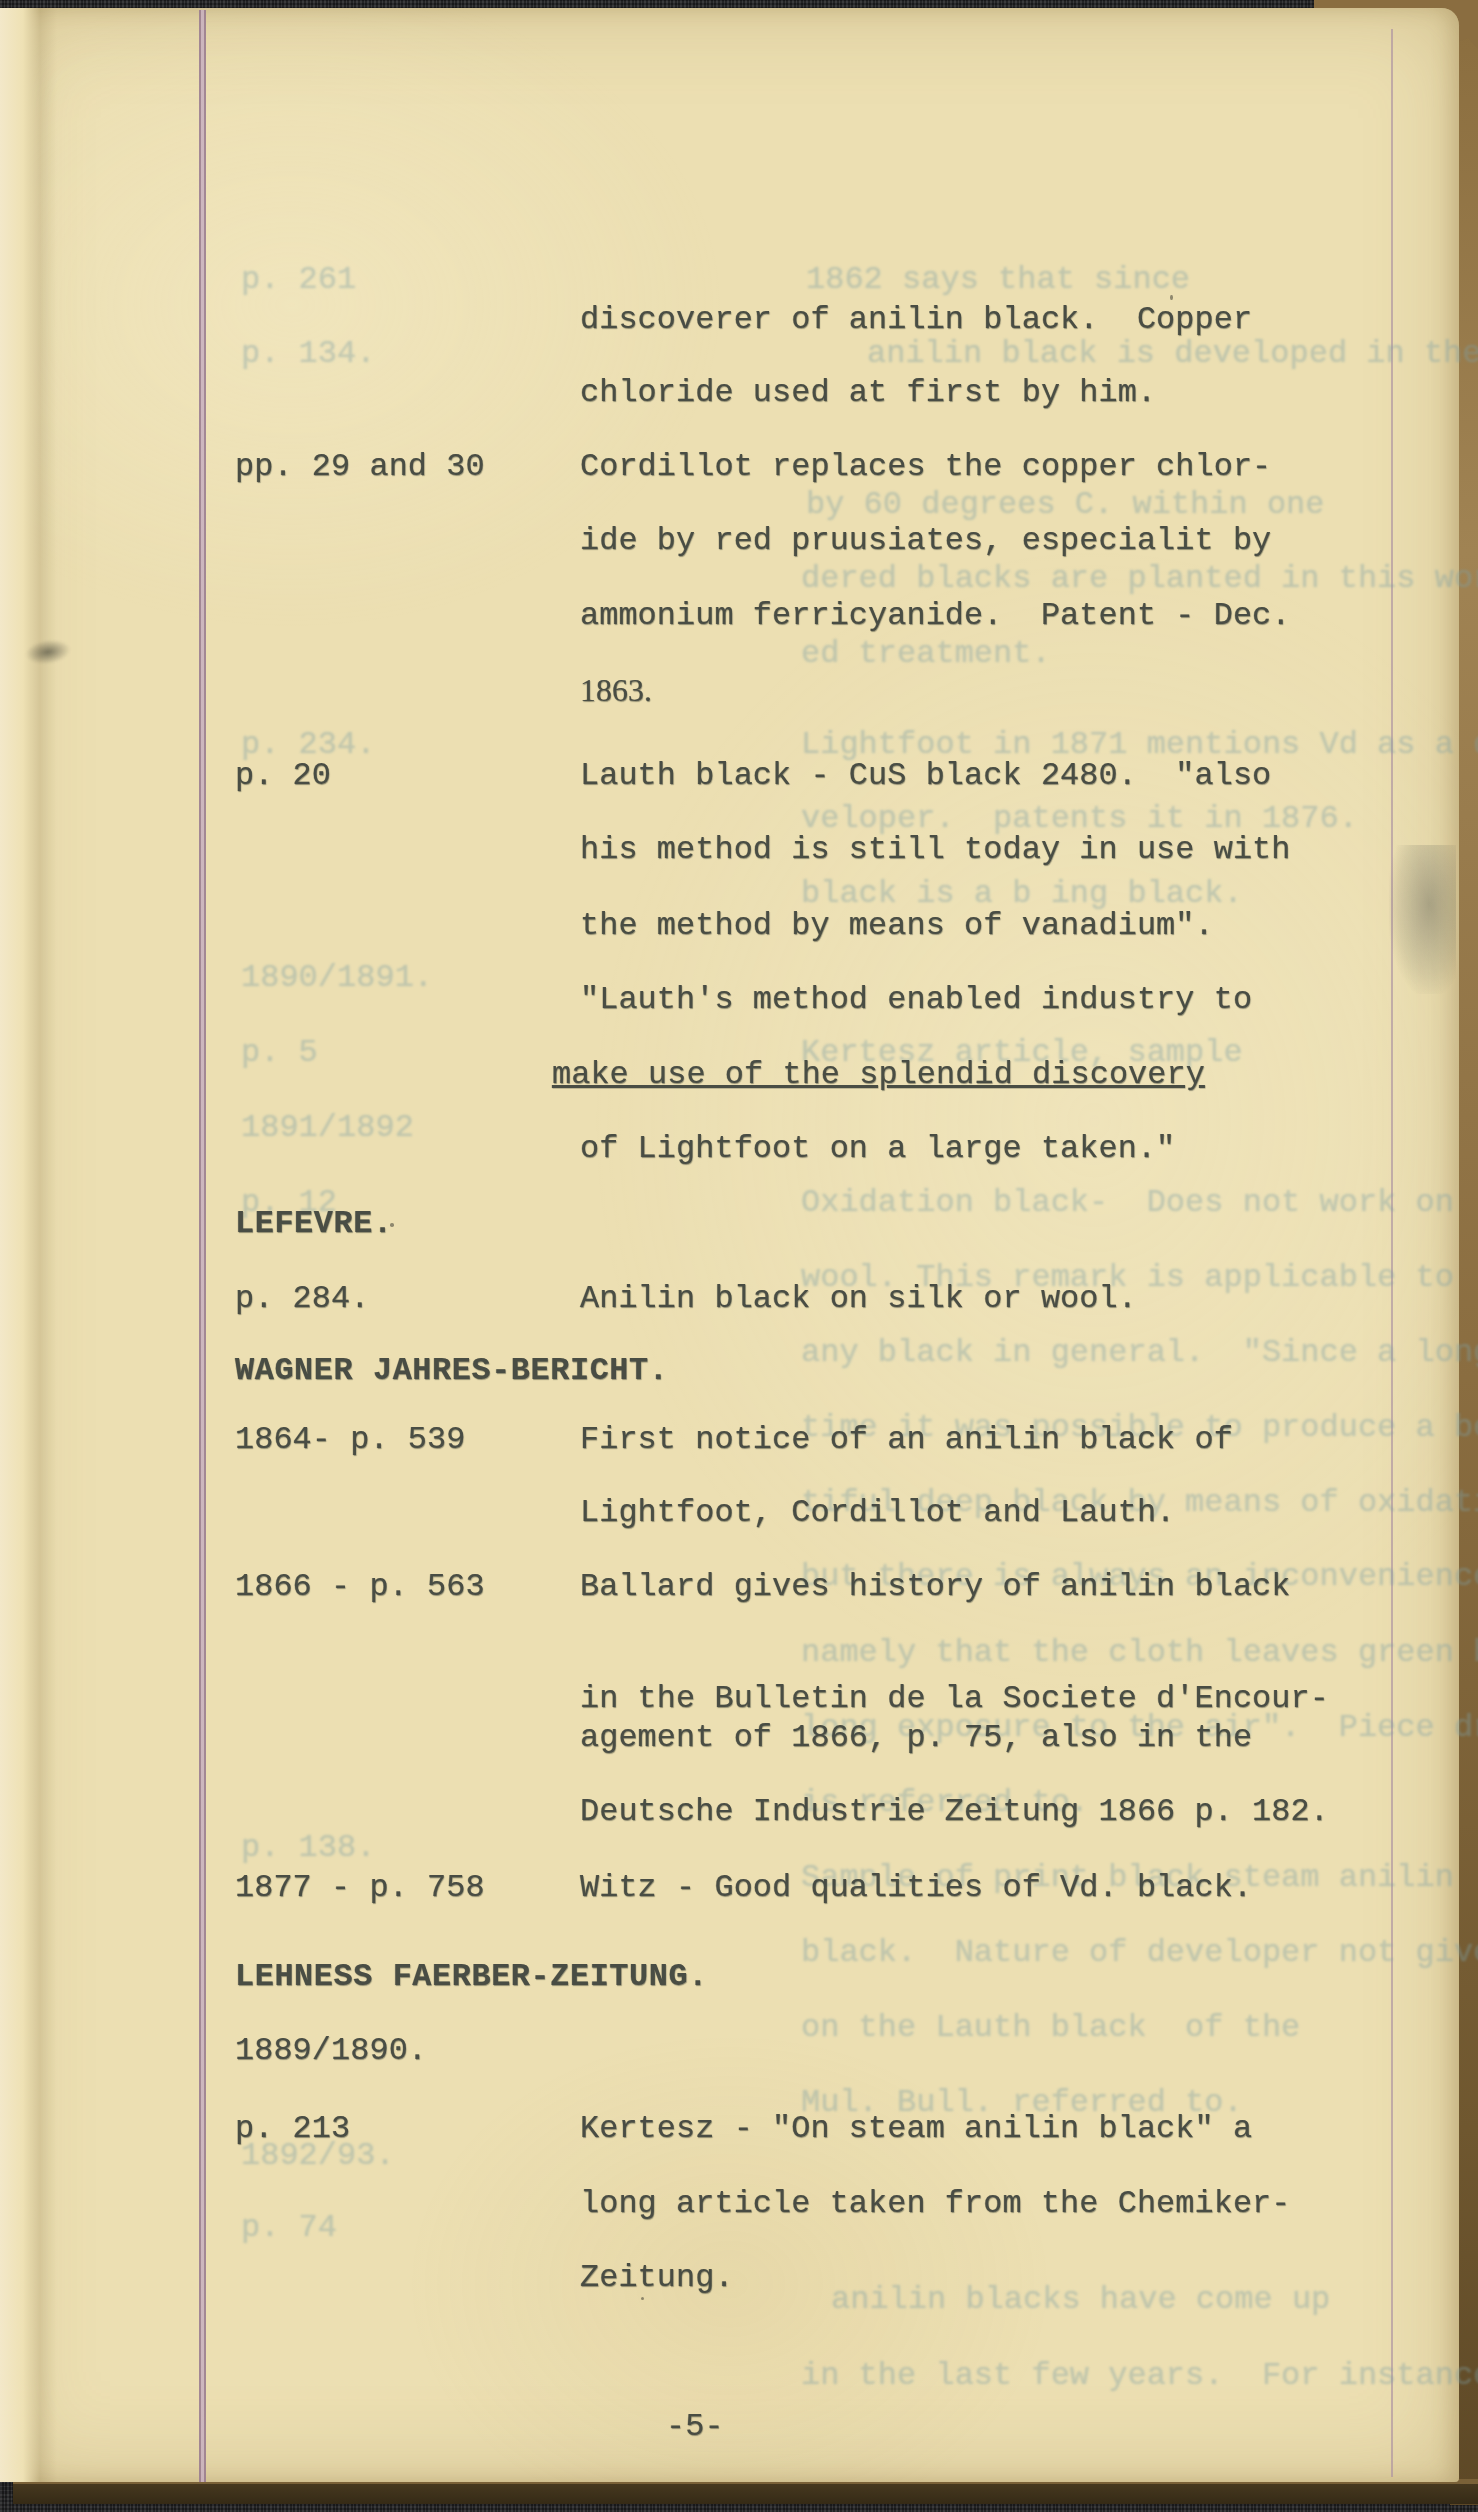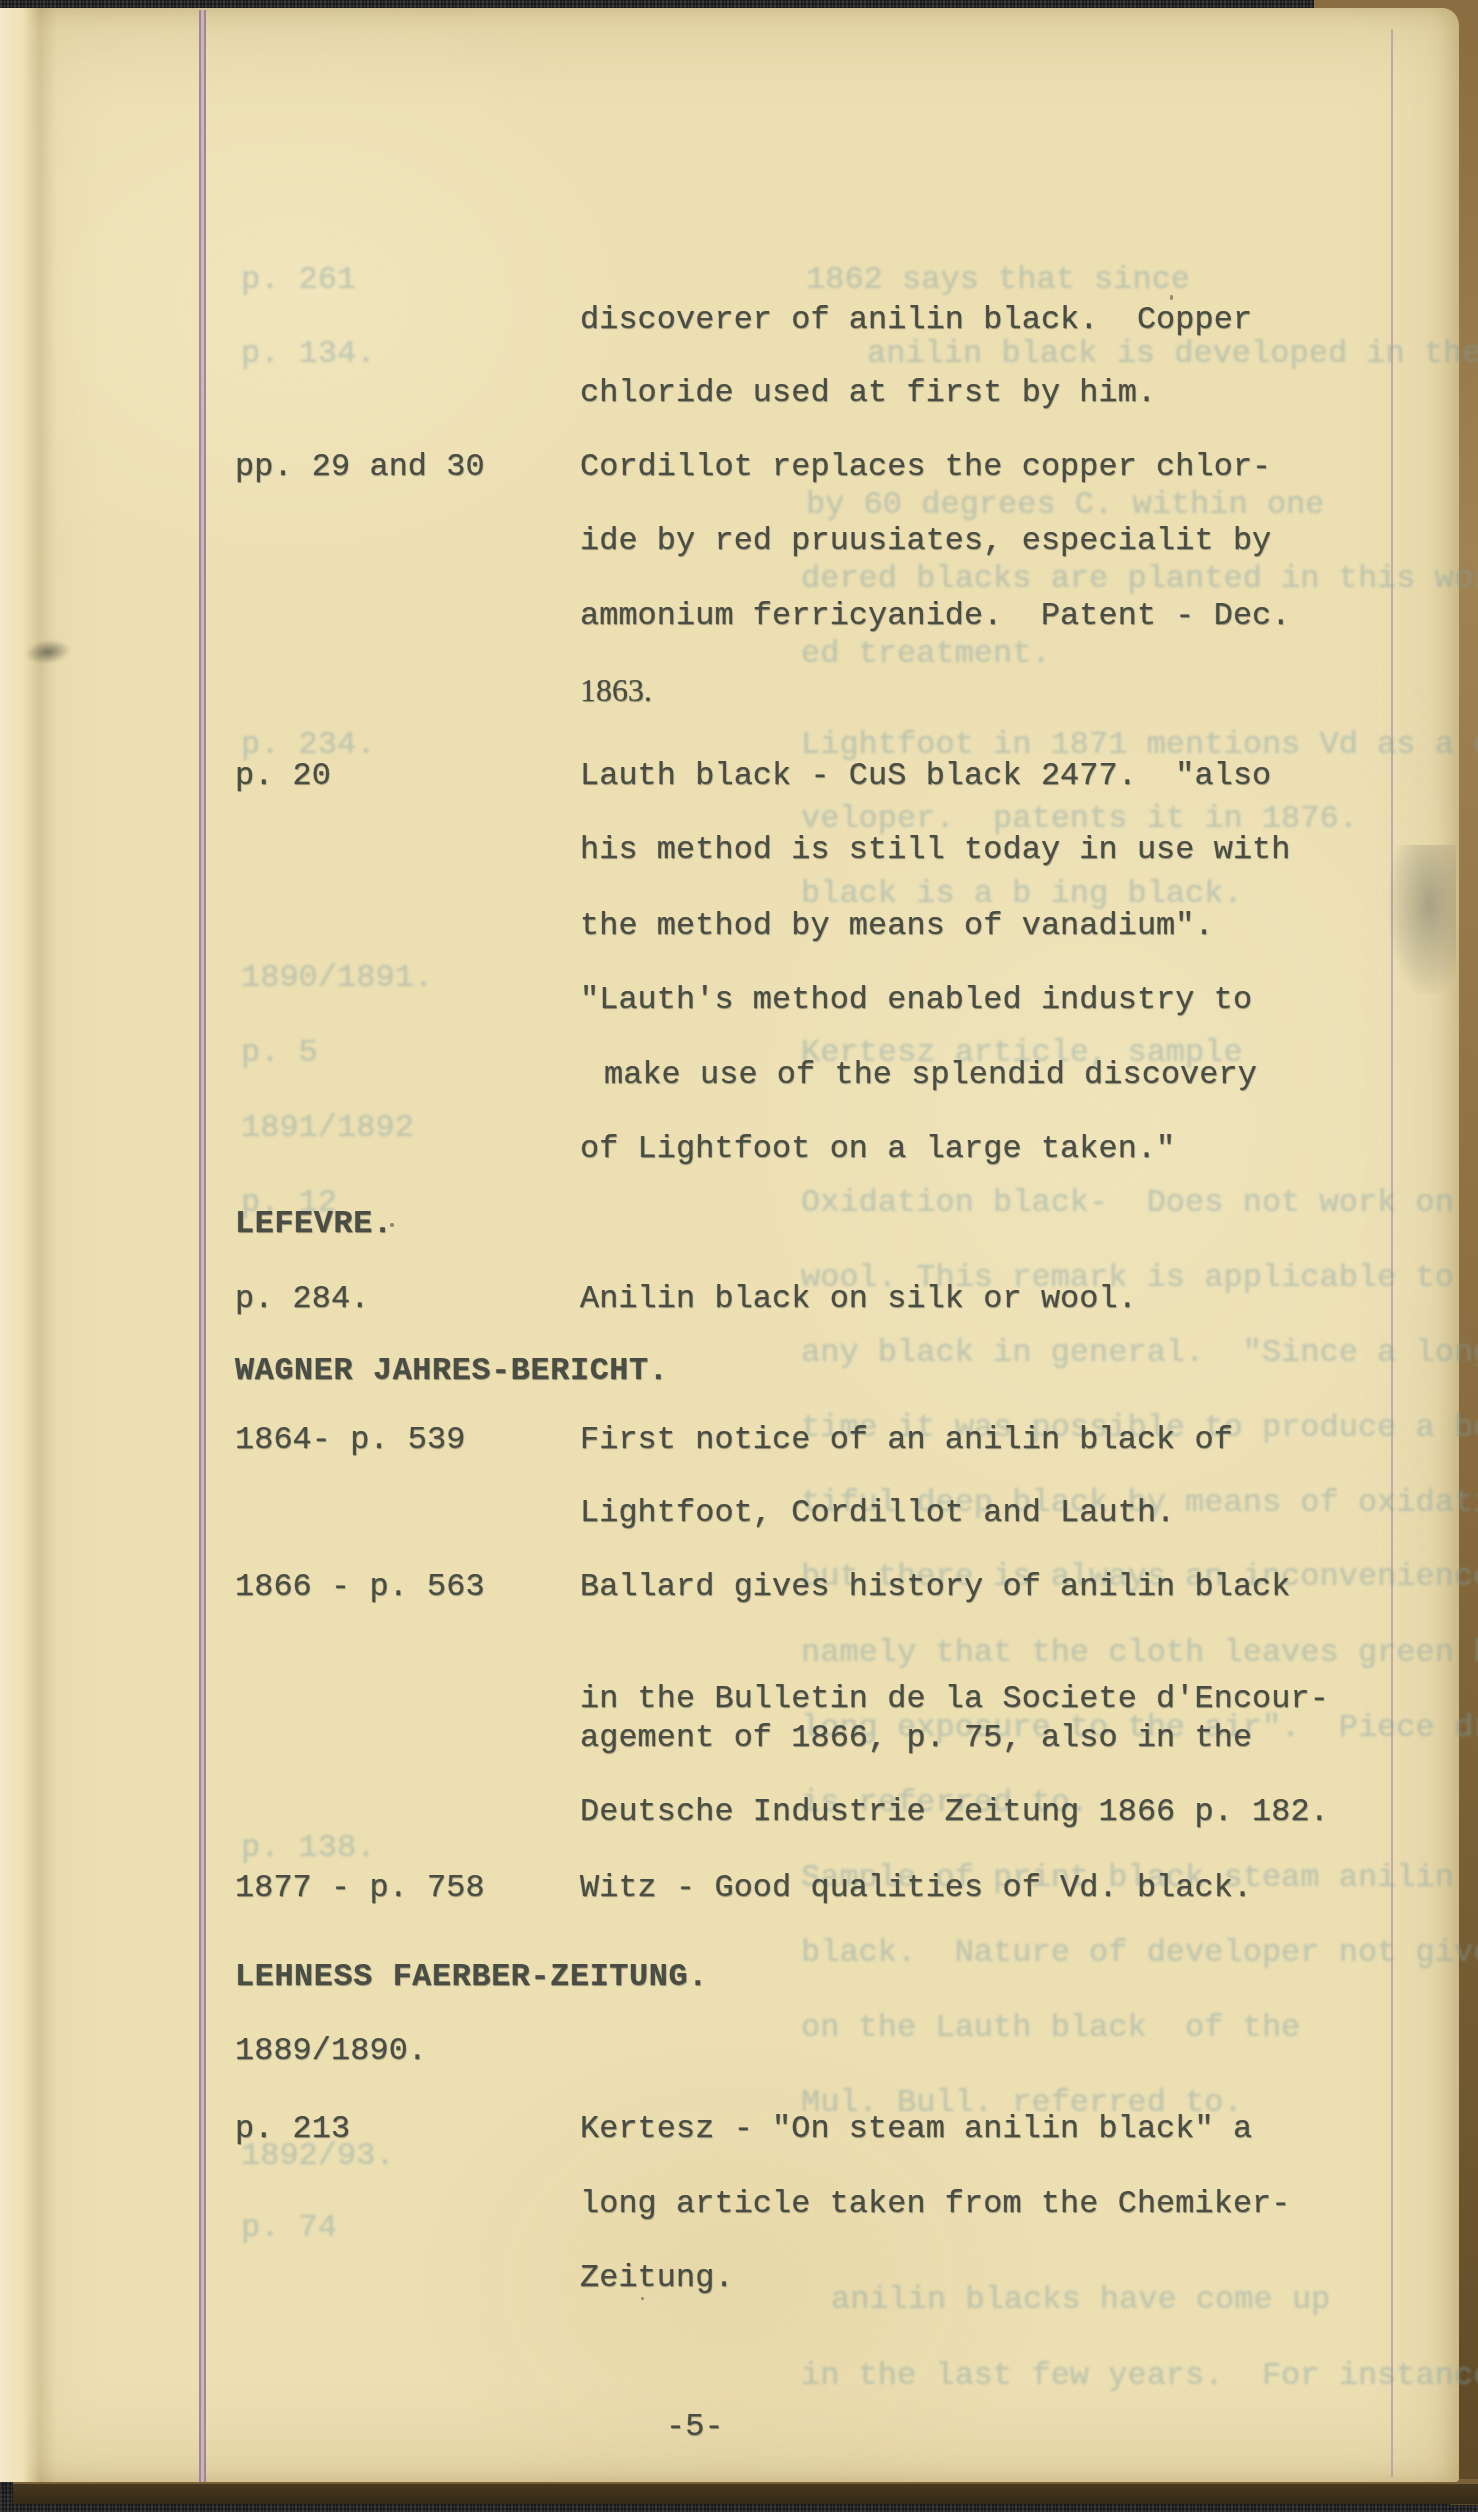--- a/index.html
+++ b/index.html
@@ -104,25 +104,25 @@
         <div class="line ghost" style="left: 831px; top: 2274px;">anilin blacks have come up</div>
         <div class="line ghost" style="left: 801px; top: 2350px;">in the last few years.  For instance</div>
         <div class="line typed" style="left: 580px; top: 294px;">discoverer of anilin black.  Copper</div>
         <div class="line typed" style="left: 580px; top: 367px;">chloride used at first by him.</div>
         <div class="line typed" style="left: 235px; top: 441px;">pp. 29 and 30</div>
         <div class="line typed" style="left: 580px; top: 441px;">Cordillot replaces the copper chlor-</div>
         <div class="line typed" style="left: 580px; top: 515px;">ide by red pruusiates, especialit by</div>
         <div class="line typed" style="left: 580px; top: 590px;">ammonium ferricyanide.  Patent - Dec.</div>
         <div class="line typed" style="left: 580px; top: 664px; font-family: Liberation Serif, serif;">1863.</div>
         <div class="line typed" style="left: 235px; top: 750px;">p. 20</div>
-        <div class="line typed" style="left: 580px; top: 750px;">Lauth black - CuS black 2477.  "also</div>
+        <div class="line typed" style="left: 580px; top: 750px;">Lauth black - CuS black 2480.  "also</div>
         <div class="line typed" style="left: 580px; top: 824px;">his method is still today in use with</div>
         <div class="line typed" style="left: 580px; top: 900px;">the method by means of vanadium".</div>
         <div class="line typed" style="left: 580px; top: 974px;">"Lauth's method enabled industry to</div>
-        <div class="line typed" style="left: 604px; top: 1049px;">make use of the splendid discovery</div>
+        <div class="line typed" style="left: 552px; top: 1049px; text-decoration: underline;">make use of the splendid discovery</div>
         <div class="line typed" style="left: 580px; top: 1123px;">of Lightfoot on a large taken."</div>
         <div class="line typed bold" style="left: 235px; top: 1198px;">LEFEVRE.</div>
         <div class="line typed" style="left: 235px; top: 1273px;">p. 284.</div>
         <div class="line typed" style="left: 580px; top: 1273px;">Anilin black on silk or wool.</div>
         <div class="line typed bold" style="left: 235px; top: 1345px;">WAGNER JAHRES-BERICHT.</div>
         <div class="line typed" style="left: 235px; top: 1414px;">1864- p. 539</div>
         <div class="line typed" style="left: 580px; top: 1414px;">First notice of an anilin black of</div>
         <div class="line typed" style="left: 580px; top: 1487px;">Lightfoot, Cordillot and Lauth.</div>
         <div class="line typed" style="left: 235px; top: 1561px;">1866 - p. 563</div>
         <div class="line typed" style="left: 580px; top: 1561px;">Ballard gives history of anilin black</div>

